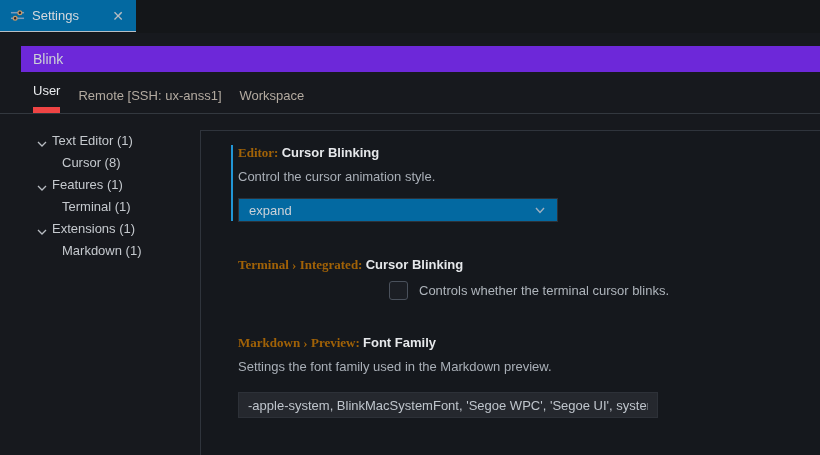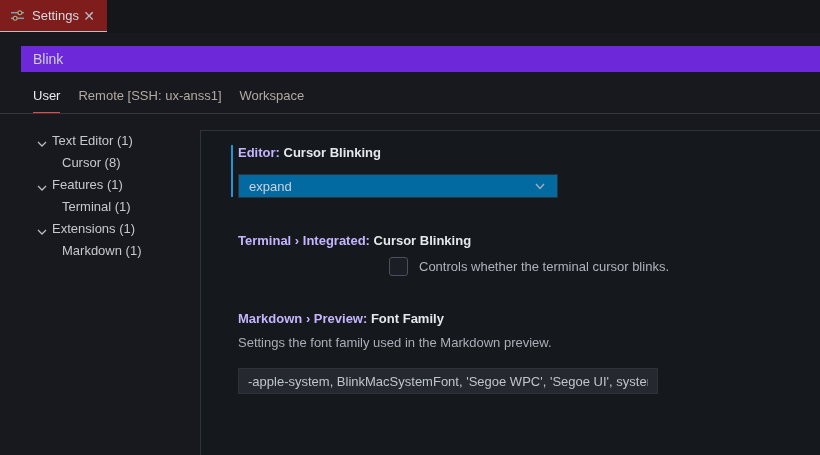--- a/index.html
+++ b/index.html
@@ -8,22 +8,22 @@
     font-family:"Liberation Sans", sans-serif;
     font-size:13px;
     background:#17191e;
     color:#c5c9ce;
     position:relative;
   }
 
   
   .tabbar { position:absolute; top:0; left:0; right:0; height:33px; background:#141619; }
   .tab {
-    position:absolute; top:0; left:0; width:107px; height:32px;
-    background:#7f1d1d; border-bottom:1px solid #b9bec5;
+    position:absolute; top:0; left:0; width:136px; height:32px;
+    background:#0369a1; border-bottom:1px solid #b9bec5;
     display:flex; align-items:center; padding:0 10px; cursor:pointer;
   }
   .tab .tab-icon { width:15px; height:15px; margin-right:7px; flex:0 0 auto; }
   .tab .tab-label { color:#d6d9dd; flex:1; }
   .tab .tab-close { color:#b7bcc2; font-size:14px; padding:0 2px; line-height:1; }
 
   
   .settings-editor { position:absolute; top:33px; left:0; right:0; bottom:0; background:#17191e; }
 
   .search-input {
@@ -34,42 +34,42 @@
 
   .scope-bar {
     position:absolute; top:49px; left:0; right:0; height:32px;
     border-bottom:1px solid #33383f;
     display:flex; align-items:flex-end; padding-left:33px;
   }
   .scope-tab {
     margin-right:18px; padding-bottom:9px; color:#b3aaa0; cursor:pointer;
     border-bottom:1px solid transparent;
   }
-  .scope-tab.active { color:#e9ebee; border-bottom:1px solid #ef4444; }
+  .scope-tab.active { color:#e9ebee; border-bottom:6px solid #ef4444; }
 
   
   .toc { position:absolute; top:81px; left:0; width:200px; bottom:0; padding-top:16px; }
   .tree-row { position:relative; height:22px; line-height:22px; cursor:pointer; color:#c5c9ce; }
   .tree-chevron { position:absolute; left:36px; top:5px; width:12px; height:12px; color:#b8bcc2; }
   .tree-label.lvl0 { position:absolute; left:52px; white-space:nowrap; }
   .tree-label.lvl1 { position:absolute; left:62px; white-space:nowrap; }
 
   
   .settings-panel {
     position:absolute; top:97px; left:200px; right:0; bottom:0;
     background:#15181d; border-left:1px solid #2f343c; border-top:1px solid #2f343c;
     padding-top:13px;
   }
   .setting { position:relative; padding-left:37px; margin-bottom:34px; }
   .setting.modified::before {
     content:""; position:absolute; left:30px; top:1px; bottom:1px; width:2px;
     background:#2196d6;
   }
   .setting-title { font-weight:600; line-height:18px; margin-bottom:6px; }
-  .setting-title .cat { color:#c4b5fd; }
+  .setting-title .cat { color:#a16207;font-family:Liberation Serif, serif; }
   .setting-title .name { color:#e6e8eb; }
   .setting-desc { color:#a9afb7; line-height:18px; }
 
   .select-box {
     margin-top:12px; width:320px; height:24px; background:#0369a1;
     border:1px solid #2d3138; display:flex; align-items:center;
     padding:0 10px; cursor:pointer; color:#ccd2d9;
   }
   .select-box .select-value { flex:1; }
   .select-box .select-chevron { width:14px; height:14px; color:#9fb0c0; }
@@ -150,20 +150,21 @@
       <span class="tree-label lvl1">Markdown (1)</span>
     </div>
   </div>
 
   <div class="settings-panel">
 
     <div class="setting modified">
       <div class="setting-title">
         <span class="cat">Editor: </span><span class="name">Cursor Blinking</span>
       </div>
+      <div class="setting-desc">Control the cursor animation style.</div>
       <div class="select-box">
         <span class="select-value">expand</span>
         <span class="select-chevron">
           <svg viewBox="0 0 14 14" width="14" height="14">
               <polyline points="3,5 7,9.5 11,5" fill="none" stroke="currentColor" stroke-width="1.4"></polyline>
             </svg>
         </span>
       </div>
     </div>
 

